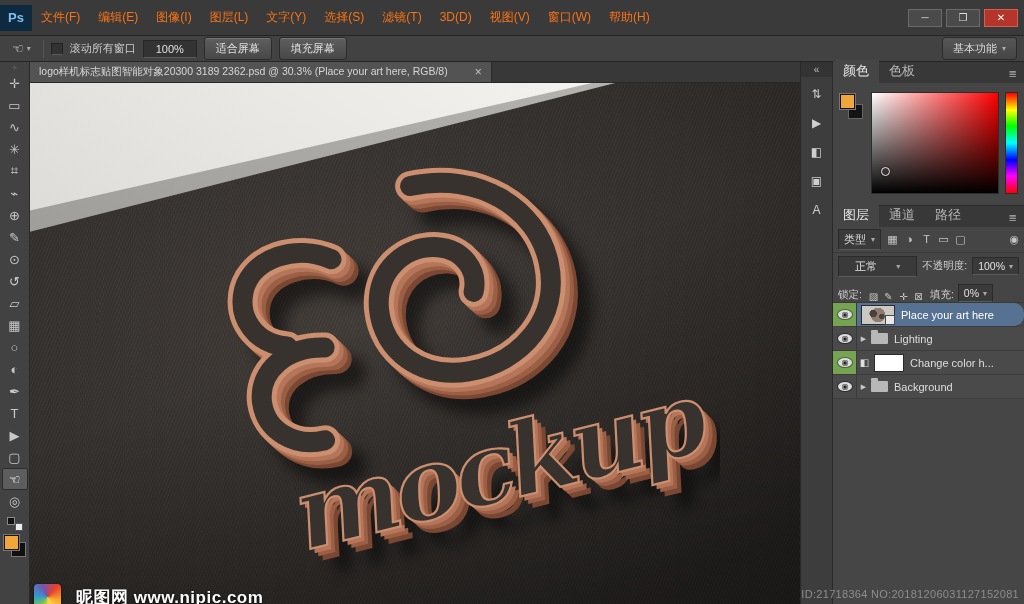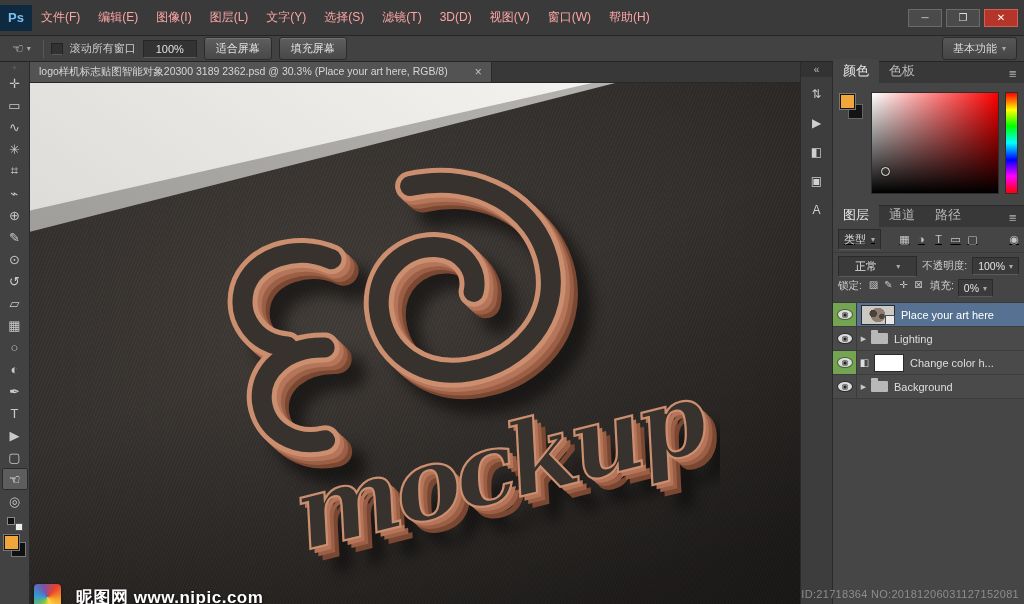--- a/index.html
+++ b/index.html
@@ -5,21 +5,21 @@
   * { margin:0; padding:0; box-sizing:border-box; }
   html,body { width:1024px; height:604px; overflow:hidden; background:#3a3a3a;
               font-family:"Liberation Sans","DejaVu Sans",sans-serif; }
   .app { position:relative; width:1024px; height:604px; }
 
   
   .menubar { height:36px; background:#3a3a3a; border-bottom:1px solid #252525;
              display:flex; align-items:center; }
   .ps-logo { width:32px; height:26px; background:#0e2a40; color:#7cc0f0; font-weight:bold;
              font-size:13px; display:flex; align-items:center; justify-content:center; }
-  .menu-item { padding:0 9px; font-size:12px; color:#fca5a5; line-height:25px; cursor:default; }
+  .menu-item { padding:0 9px; font-size:12px; color:#f97316; line-height:25px; cursor:default; }
   .win-controls { margin-left:auto; display:flex; gap:4px; padding-right:6px; }
   .win-btn { width:34px; height:18px; border:1px solid #6a6a6a; background:#4a4a4a; color:#ddd;
              font-size:10px; display:flex; align-items:center; justify-content:center; }
   .win-btn.close { background:#b6352b; border-color:#d06055; color:#fff; }
 
   
   .optbar { height:26px; background:#424242; border-bottom:1px solid #252525;
             display:flex; align-items:center; gap:7px; padding:0 7px; }
   .tool-preset { display:flex; align-items:center; gap:3px; color:#d5d5d5; font-size:13px;
                  padding:1px 4px; border:1px solid transparent; }
@@ -112,43 +112,43 @@
   .sat-field { position:relative; flex:1; height:102px; border:1px solid #2d2d2d;
                background:linear-gradient(to bottom, rgba(0,0,0,0), #000),
                           linear-gradient(to right, #fff, #f00); }
   .color-cursor { position:absolute; left:7%; top:74%; width:9px; height:9px;
                   border:1.5px solid #e8e8e8; border-radius:50%;
                   box-shadow:0 0 2px rgba(0,0,0,.8); }
   .hue-bar { width:13px; height:102px; border:1px solid #2d2d2d;
              background:linear-gradient(#f00,#ff0 17%,#0f0 33%,#0ff 50%,#00f 67%,#f0f 83%,#f00); }
 
   .layers-panel { border-top:1px solid #2a2a2a; flex:1; display:flex; flex-direction:column; }
-  .filter-row { height:26px; display:flex; align-items:center; gap:15px; padding:0 5px;
-                border-bottom:1px solid #3a3a3a;text-decoration:underline; }
+  .filter-row { height:26px; display:flex; align-items:center; gap:3px; padding:0 5px;
+                border-bottom:1px solid #3a3a3a; }
   .kind-select { display:flex; align-items:center; gap:5px; font-size:11px; color:#dcdcdc;
                  background:#3a3a3a; border:1px solid #2a2a2a; border-bottom-color:#5a5a5a;
                  padding:2px 5px; }
   .filter-ico { width:17px; text-align:center; color:#c5c5c5; font-size:11px; }
   .filter-toggle { margin-left:auto; color:#c5c5c5; font-size:11px; }
   .blend-row { height:26px; display:flex; align-items:center; gap:5px; padding:0 5px; }
   .blend-select { width:84px; display:flex; justify-content:space-between; align-items:center;
                   font-size:11px; color:#e2e2e2; background:#3a3a3a; border:1px solid #2a2a2a;
                   border-bottom-color:#5a5a5a; padding:2px 16px; }
   .small-label { font-size:10.5px; color:#cfcfcf; white-space:nowrap; }
   .val-box { display:flex; align-items:center; gap:4px; font-size:10.5px; color:#e2e2e2;
              background:#3a3a3a; border:1px solid #2a2a2a; border-bottom-color:#5a5a5a;
              padding:2px 5px; }
-  .lock-row { height:24px; display:flex; align-items:flex-start; gap:4px; padding:0 5px;
+  .lock-row { height:24px; display:flex; align-items:flex-end; gap:4px; padding:0 5px;
               border-bottom:1px solid #393939; }
   .lock-ico { width:15px; text-align:center; color:#c5c5c5; font-size:10px; }
 
   .layer-list { flex:1; background:#464646; }
   .layer-row { height:24px; display:flex; align-items:center; background:#4a4a4a;
                border-bottom:1px solid #3c3c3c; }
-  .layer-row.selected { background:#567191; }
+  .layer-row.selected { background:#567191;border-radius:10px; }
   .eye-well { width:24px; height:100%; border-right:1px solid #3a3a3a; display:flex;
               align-items:center; justify-content:center; flex:none; }
   .eye { width:14px; height:9px; background:#dcdcdc; border-radius:50%; position:relative;
          box-shadow:0 0 0 1px rgba(0,0,0,.4); }
   .eye::after { content:''; position:absolute; left:4px; top:1.5px; width:6px; height:6px;
                 border-radius:50%; background:#262626; box-shadow:inset 0 0 0 1.5px #8d8d8d; }
   .expander { width:13px; text-align:center; color:#c8c8c8; font-size:7px; flex:none; }
   .folder { width:17px; height:11px; background:#b8b8b8; border-radius:1px; margin:0 6px 0 1px;
             position:relative; flex:none; }
   .folder::before { content:''; position:absolute; top:-3px; left:0; width:7px; height:3px;

